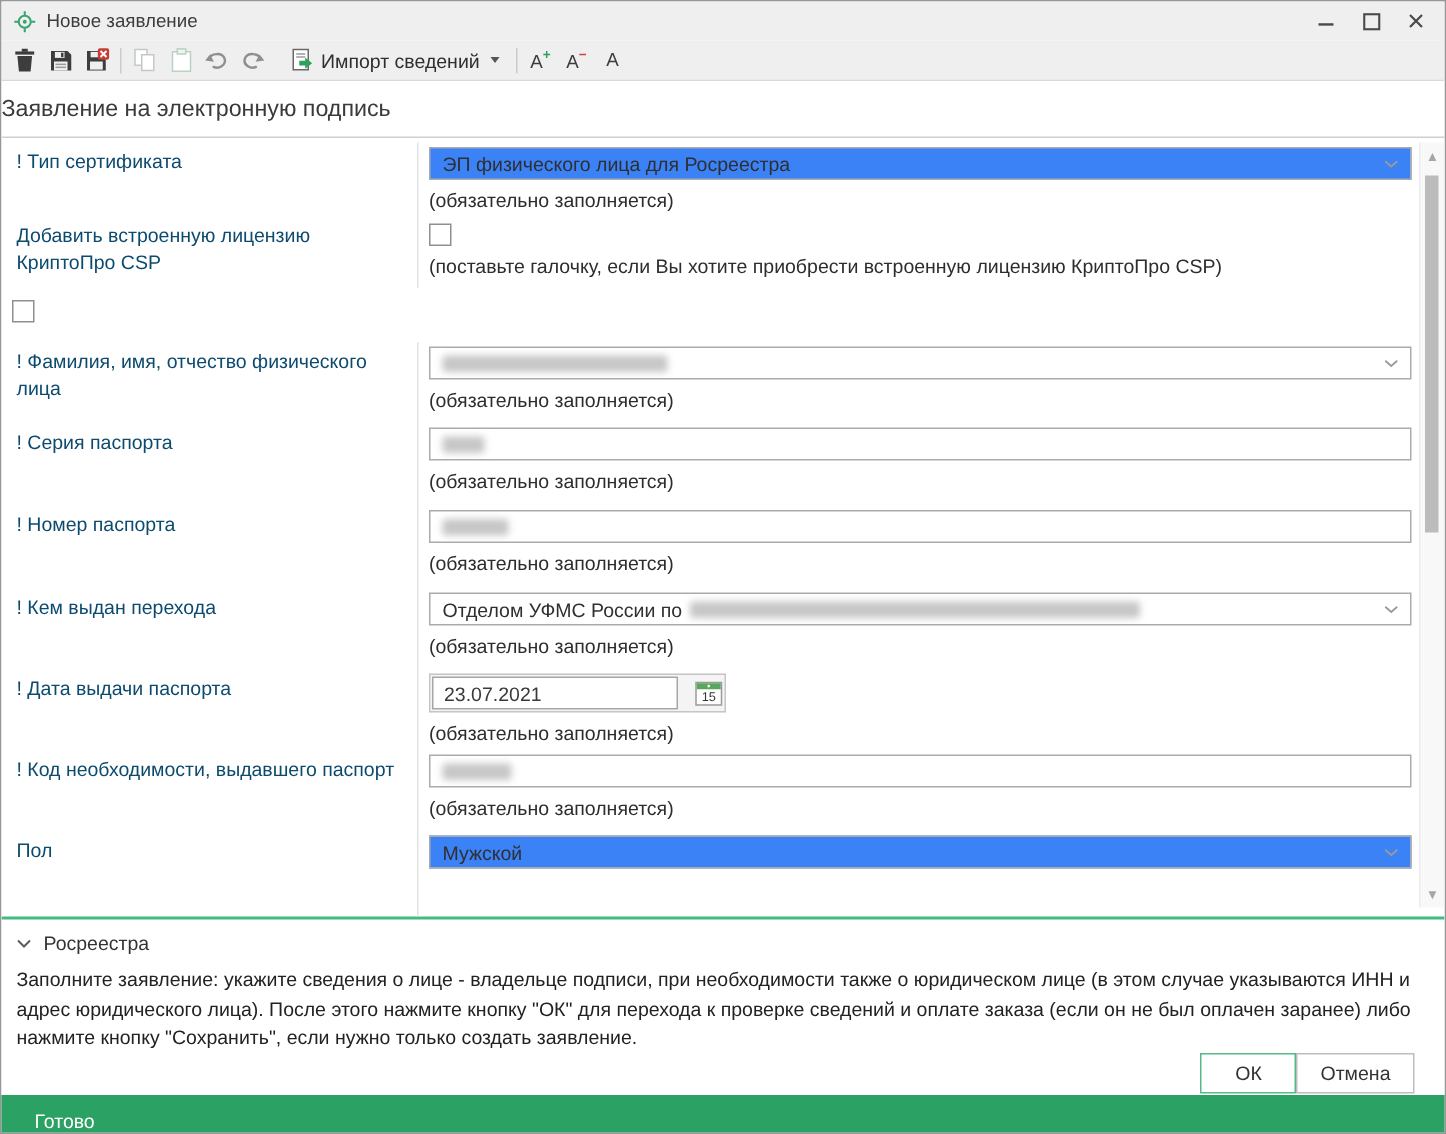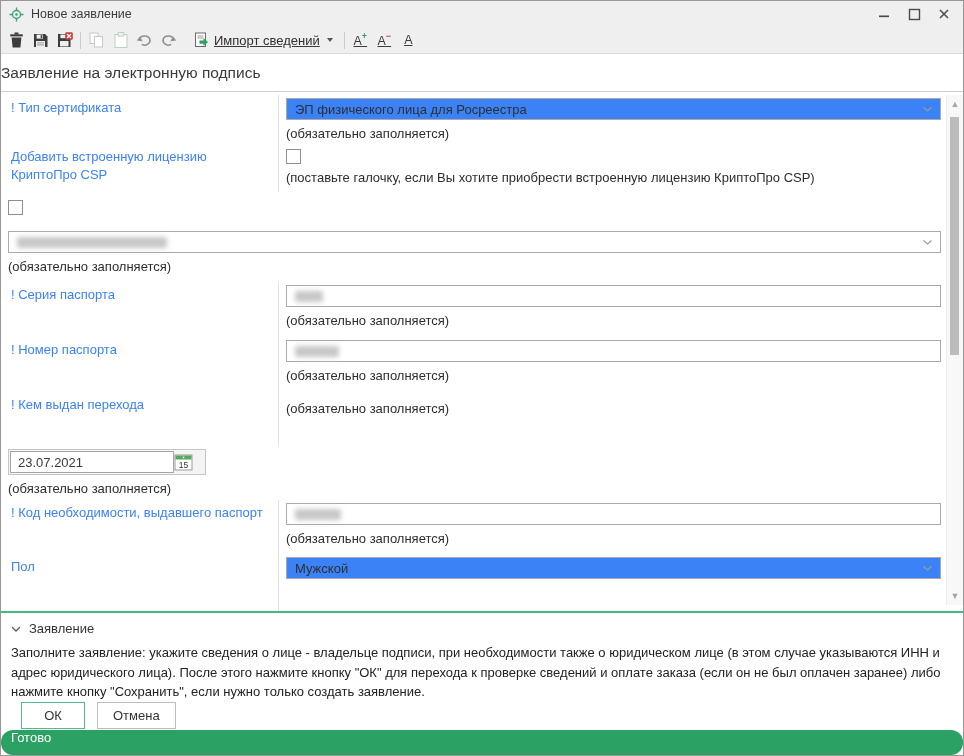--- a/index.html
+++ b/index.html
@@ -4,63 +4,63 @@
 <style>
   html,body{margin:0;padding:0;background:#fff;}
   .window{width:964px;height:756px;border:1px solid #979797;box-sizing:border-box;
     display:flex;flex-direction:column;background:#fff;
     font-family:"Liberation Sans",sans-serif;color:#3a3a3a;}
   
   .titlebar{flex:0 0 26px;background:#efefef;display:flex;align-items:center;padding:0 4px 0 8px;gap:7px;}
   .app-title{font-size:12.5px;color:#3c3c3c;}
   .win-controls{margin-left:auto;display:flex;align-items:center;}
   .winbtn{width:30px;height:22px;display:flex;align-items:center;justify-content:center;cursor:default;}
-  .toolbar{flex:0 0 26px;background:#efefef;display:flex;align-items:center;padding:0 4px;gap:1px;text-decoration:underline;}
+  .toolbar{flex:0 0 26px;background:#efefef;display:flex;align-items:center;padding:0 4px;gap:1px;}
   .tbtn{width:23px;height:22px;display:flex;align-items:center;justify-content:center;}
   .tsep{width:1px;height:17px;background:#cbcbcb;margin:0 3px;}
   .import-btn{display:flex;align-items:center;gap:5px;padding:0 7px;height:22px;font-size:13px;color:#2f2f2f;}
   .caret-down{width:0;height:0;border-left:3.5px solid transparent;border-right:3.5px solid transparent;border-top:4px solid #555;margin-left:2px;}
   .fa{font-size:12.5px;color:#3d3d3d;line-height:1;}
   .fa sup{font-size:9px;font-weight:bold;position:relative;top:-1px;}
   .fa .plus{color:#2fa05e;} .fa .minus{color:#cf4537;}
   
   .content{flex:1;background:#fff;border-top:1px solid #dadada;display:flex;flex-direction:column;overflow:hidden;}
   .page-header{margin:10px 0 0;font-size:15.5px;color:#3a3a3a;padding-bottom:9px;border-bottom:1px solid #cfcfcf;}
   .form-panel{position:relative;flex:0 0 516px;margin-top:3px;}
   .rows{position:absolute;left:0;top:0;right:16px;bottom:0;}
   .frow{display:flex;box-sizing:border-box;}
-  .frow .lbl{flex:0 0 259px;padding:4px 8px 0 10px;font-size:13px;line-height:1.4;color:#3b82f6;border-right:1px solid #e3e3e3;}
+  .frow .lbl{flex:0 0 259px;padding:4px 8px 0 10px;font-size:13px;line-height:1.4;color:#0c4a6e;border-right:1px solid #e3e3e3;}
   .frow .fld{flex:1;padding:3px 6px 0 7px;min-width:0;}
   .combo{height:22px;border:1px solid #ababab;background:#fff;display:flex;align-items:center;
     padding:0 8px;font-size:13px;color:#2f2f2f;box-sizing:border-box;}
   .combo.gray{background:#3b82f6;}
   .combo .chev{margin-left:auto;display:flex;}
   .tinput{height:22px;border:1px solid #ababab;background:#fff;display:flex;align-items:center;
     padding:0 8px;font-size:13px;box-sizing:border-box;}
   .hint{margin-top:6px;font-size:13px;color:#2d2d2d;}
   .cb{width:15px;height:15px;border:1px solid #8f8f8f;background:#fff;margin-top:2px;box-sizing:border-box;}
   .blob{display:inline-block;height:11px;background:#8f8f8f;opacity:.5;filter:blur(2.5px);border-radius:2px;}
   .date-wrap{width:198px;height:26px;border:1px solid #c6c6c6;background:#f4f4f4;display:flex;align-items:stretch;padding:1px;box-sizing:border-box;}
   .date-input{flex:1;background:#fff;border:1px solid #a6a6a6;display:flex;align-items:center;padding:0 7px;font-size:13px;}
-  .cal-btn{width:30px;display:flex;align-items:center;justify-content:flex-start;}
+  .cal-btn{width:30px;display:flex;align-items:center;justify-content:flex-end;}
   
   .vscroll{position:absolute;top:0;right:0;bottom:6px;width:16px;background:#f8f8f8;border-left:1px solid #ececec;}
   .vs-arrow{position:absolute;left:0;right:0;text-align:center;font-size:9px;color:#a6a6a6;line-height:14px;height:14px;}
   .vs-up{top:2px;} .vs-down{bottom:2px;}
   .vs-thumb{position:absolute;left:3px;width:9px;top:22px;height:238px;background:#bcbcbc;}
   
   .note{border-top:2px solid #42bb83;padding:8px 10px 0;}
   .note-head{display:flex;align-items:center;gap:8px;font-size:13px;color:#333;}
   .note-text{margin-top:7px;font-size:13px;color:#222;line-height:1.5;}
   
-  .btn-row{margin-top:auto;display:flex;gap:12px;padding:0 20px 7px;}
+  .btn-row{margin-top:auto;display:flex;justify-content:flex-end;padding:0 20px 7px;}
   .btn{min-width:64px;height:27px;display:flex;align-items:center;justify-content:center;
     background:#fff;border:1px solid #bdbdbd;font-size:13px;color:#333;box-sizing:border-box;padding:0 15px;}
   .btn.ok{border-color:#55b98a;}
-  .statusbar{flex:0 0 25px;background:#2ba164;color:#fff;display:flex;align-items:flex-start;padding:0 10px;font-size:13px;border-radius:12px;}
+  .statusbar{flex:0 0 25px;background:#2ba164;color:#fff;display:flex;align-items:flex-end;padding:0 22px;font-size:13px;}
 </style>
 </head>
 <body>
 
 <div class="window">
 
   <div class="titlebar">
     <span style="display:flex;">
       <svg width="15" height="15" viewBox="0 0 15 15">
         <circle cx="7.5" cy="7.5" r="4" fill="none" stroke="#3aa571" stroke-width="1.4"></circle>
@@ -194,20 +194,21 @@
           </div>
         </div>
 
         <div class="frow" style="height:36px">
           <div class="fld" style="padding-top:6px;">
             <div class="cb"></div>
           </div>
         </div>
 
         <div class="frow" style="height:54px">
+          <div class="lbl">! Фамилия, имя, отчество физического лица</div>
           <div class="fld">
             <div class="combo">
               <span class="blob" style="width:150px"></span>
               <span class="chev">
                 <svg width="9" height="5">
                     <path d="M0.5 0.5 L4.5 4 L8.5 0.5" stroke="#9a9a9a" stroke-width="1.2" fill="none"></path>
                   </svg>
               </span>
             </div>
             <div class="hint">(обязательно заполняется)</div>
@@ -230,25 +231,35 @@
             <div class="tinput">
               <span class="blob" style="width:44px"></span>
             </div>
             <div class="hint">(обязательно заполняется)</div>
           </div>
         </div>
 
         <div class="frow" style="height:54px">
           <div class="lbl">! Кем выдан перехода</div>
           <div class="fld">
+            <div class="combo">
+              <span style="margin-right:5px;white-space:nowrap;">Отделом УФМС России по</span>
+              <span class="blob" style="width:300px"></span>
+              <span class="chev">
+                <svg width="9" height="5">
+                    <path d="M0.5 0.5 L4.5 4 L8.5 0.5" stroke="#9a9a9a" stroke-width="1.2" fill="none"></path>
+                  </svg>
+              </span>
+            </div>
             <div class="hint">(обязательно заполняется)</div>
           </div>
         </div>
 
         <div class="frow" style="height:54px">
+          <div class="lbl">! Дата выдачи паспорта</div>
           <div class="fld">
             <div class="date-wrap">
               <div class="date-input">23.07.2021</div>
               <div class="cal-btn">
                 <svg width="19" height="17" viewBox="0 0 19 17">
                   <rect x="1" y="1" width="17" height="15" fill="#fff" stroke="#9a9a9a"></rect>
                   <rect x="1.5" y="1.5" width="16" height="4" fill="#57a85c"></rect>
                   <circle cx="9.5" cy="3.4" r="0.9" fill="#fff"></circle>
                   <text x="9.5" y="13.6" font-size="8.5" text-anchor="middle" fill="#333" font-family="Liberation Sans, sans-serif">15</text>
                 </svg>
@@ -289,21 +300,21 @@
         <div class="vs-thumb"></div>
         <div class="vs-arrow vs-down">▼</div>
       </div>
     </div>
 
     <div class="note">
       <div class="note-head">
         <svg width="10" height="6">
             <path d="M1 1 L5 5 L9 1" stroke="#5a5a5a" stroke-width="1.3" fill="none"></path>
           </svg>
-        <span>Заявление</span>
+        <span>Росреестра</span>
       </div>
       <div class="note-text">Заполните заявление: укажите сведения о лице - владельце подписи, при необходимости также о юридическом лице (в этом случае указываются ИНН и адрес юридического лица). После этого нажмите кнопку "ОК" для перехода к проверке сведений и оплате заказа (если он не был оплачен заранее) либо нажмите кнопку "Сохранить", если нужно только создать заявление.</div>
     </div>
 
     <div class="btn-row">
       <div class="btn ok">ОК</div>
       <div class="btn">Отмена</div>
     </div>
   </div>
 

